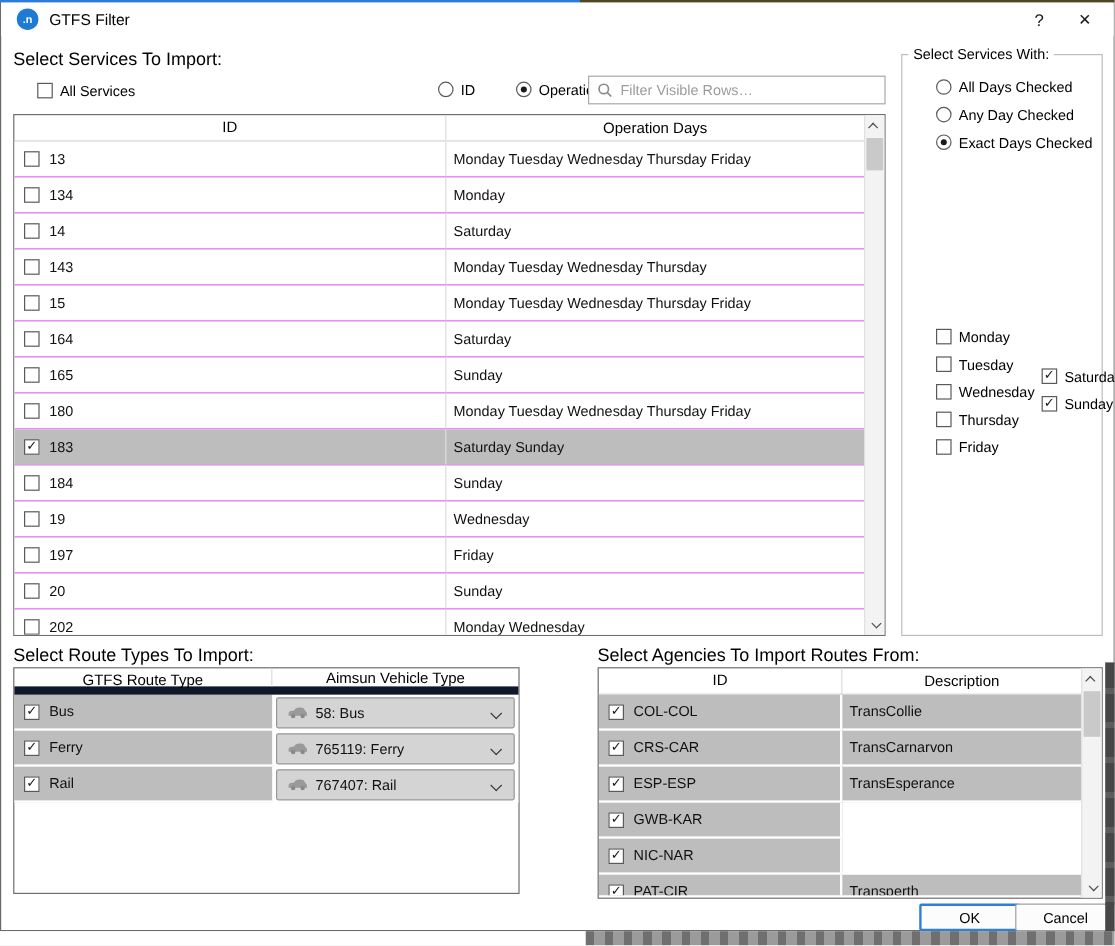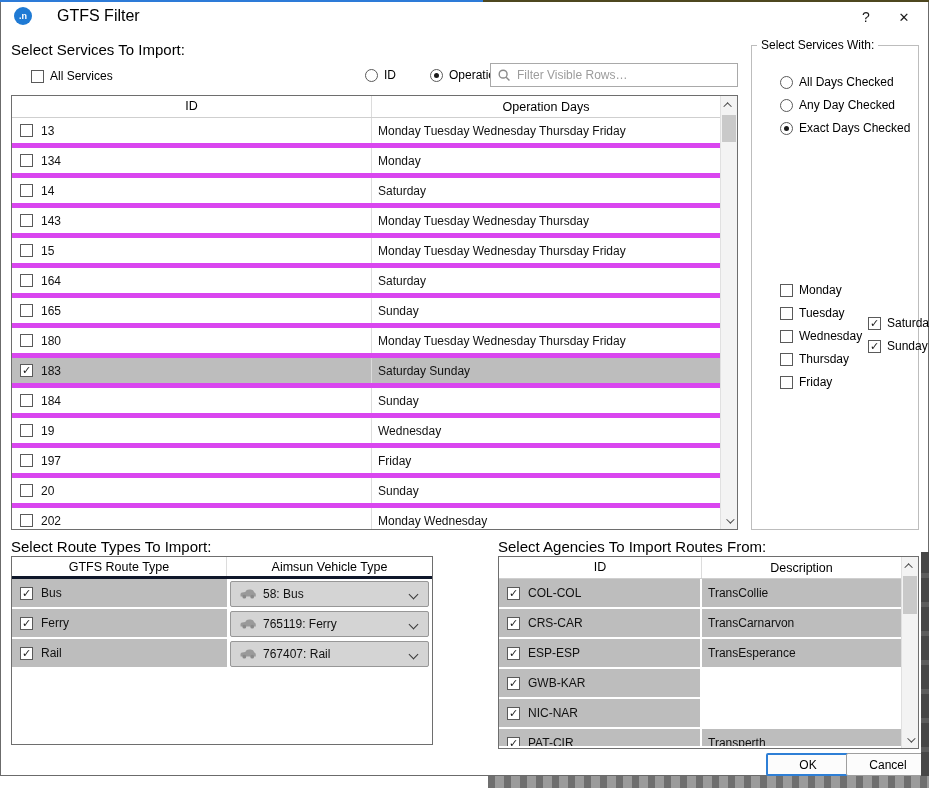--- a/index.html
+++ b/index.html
@@ -8,30 +8,30 @@
 
   
   .dialog { position:absolute; left:0; top:0; width:929px; height:776px; background:#fff;
             border:1px solid #6b6b6b; border-top:none; }
   .topstrip { position:absolute; left:0; top:0; width:929px; height:2px;
               background:linear-gradient(to right,#2d7bd8 0 52%,#4e471f 52% 100%); }
   .titlebar { position:absolute; left:0; top:2px; width:100%; height:28px; background:#fff;
               display:flex; align-items:center; padding-left:13px; }
   .appicon { width:18px; height:18px; border-radius:50%; background:#1f7ad4; color:#fff;
              font-size:9px; font-weight:bold; display:flex; align-items:center; justify-content:center; }
-  .wtitle { margin-left:25px; font-size:16px; color:#000; }
+  .wtitle { margin-left:9px; font-size:13px; color:#000; }
   .tbtn { position:absolute; top:4px; width:28px; height:22px; display:flex; align-items:center;
           justify-content:center; font-size:14px; color:#1a1a1a; cursor:default; }
   .tbtn.help { right:48px; }
   .tbtn.close { right:10px; font-size:13px; }
 
   .slabel { position:absolute; font-size:15px; color:#000; }
 
   
-  .citem,.ritem { display:flex; align-items:flex-end; font-size:12px; color:#000;padding-left:20px; }
+  .citem,.ritem { display:flex; align-items:flex-start; font-size:12px; color:#000;padding-left:20px; }
   .cb { width:13px; height:13px; border:1px solid #5a5a5a; background:#fff; display:inline-flex;
         align-items:center; justify-content:center; font-size:11px; line-height:1; color:#1a1a1a; flex:none; }
   .rb { width:13px; height:13px; border:1px solid #5a5a5a; border-radius:50%; background:#fff;
         position:relative; flex:none; }
   .rb.on::after { content:''; position:absolute; inset:3px; background:#1a1a1a; border-radius:50%; }
   .citem>span+span,.ritem>span+span { margin-left:6px; white-space:nowrap; }
 
   .allsvc { position:absolute; left:10px; top:69px; }
   .colradios { position:absolute; left:344px; top:68px; display:flex; gap:14px; }
 
@@ -41,21 +41,21 @@
   .filterbox svg { flex:none; }
   .filterbox input { border:none; outline:none; flex:1; font-size:12px; margin-left:6px;
                      font-family:"Liberation Sans","DejaVu Sans",sans-serif; color:#222; min-width:0; }
   .filterbox input::placeholder { color:#9c9c9c; }
 
   
   .tbl { position:absolute; background:#fff; border:1px solid #6e6e6e; }
   .thead { display:flex; height:22px; align-items:center; }
   .th { font-size:12.5px; color:#000; text-align:center; }
   .tbody { overflow:hidden; }
-  .trow { display:flex; height:30px; border-bottom:5px solid #d946ef; background:#fff; }
+  .trow { display:flex; height:30px; border-bottom:1px solid #d946ef; background:#fff; }
   .cell { display:flex; align-items:center; font-size:12px; color:#111; }
 
   
   .main-tbl { left:10px; top:95px; width:727px; height:435px; }
   .main-tbl .thead { width:708px; border-bottom:1px solid #cfcfcf; }
   .main-tbl .th.c1 { width:360px; border-right:1px solid #dcdcdc; height:100%; line-height:21px; }
   .main-tbl .th.c2 { flex:1; }
   .main-tbl .tbody { height:411px; width:708px; }
   .main-tbl .cell.c1 { width:360px; padding-left:8px; border-right:1px solid #dcdcdc; gap:8px; }
   .main-tbl .cell.c2 { flex:1; padding-left:6px; }
@@ -78,21 +78,21 @@
   .gb-label { position:absolute; top:-8px; left:5px; background:#fff; padding:0 4px; font-size:12px; color:#000; }
   .gb-radios { position:absolute; left:8px; top:20px; display:flex; flex-direction:column; }
   .gb-radios .ritem { height:23px; }
   .weekdays { position:absolute; left:8px; top:228px; display:flex; flex-direction:column; }
   .weekdays .citem { height:23px; }
   .weekend { position:absolute; left:96px; top:261px; display:flex; flex-direction:column; }
   .weekend .citem { height:23px; }
 
   
   .route-tbl { left:10px; top:556px; width:422px; height:189px; }
-  .route-tbl .thead { border-bottom:3px solid #0f172a; }
+  .route-tbl .thead { border-bottom:7px solid #0f172a; }
   .route-tbl .th.c1 { width:215px; border-right:1px solid #dcdcdc; height:100%; line-height:21px; }
   .route-tbl .th.c2 { flex:1; }
   .rrow { display:flex; height:30px; }
   .rrow .cell.c1 { width:215px; padding-left:8px; gap:8px; background:#bdbdbd; border-bottom:2px solid #fff; }
   .rrow .cell.c2 { flex:1; background:#fff; padding:0 2px; }
   .combo { flex:1; height:26px; margin:2px 1px; background:#d4d4d4; border:1px solid #979797;
            border-radius:2px; display:flex; align-items:center; padding:0 8px; gap:6px; font-size:12px; color:#111; }
   .combo .chevc { width:7px; height:7px; border-right:1.4px solid #3a3a3a; border-bottom:1.4px solid #3a3a3a;
                   transform:rotate(45deg); margin-left:auto; margin-right:3px; flex:none; }
 

